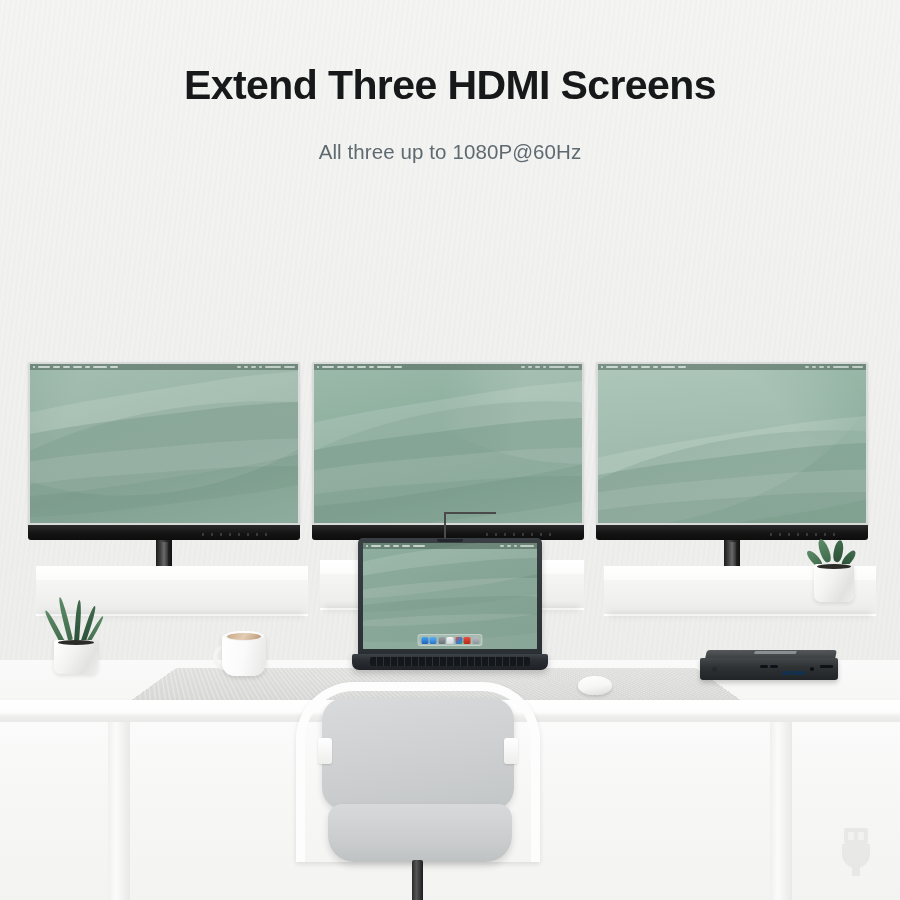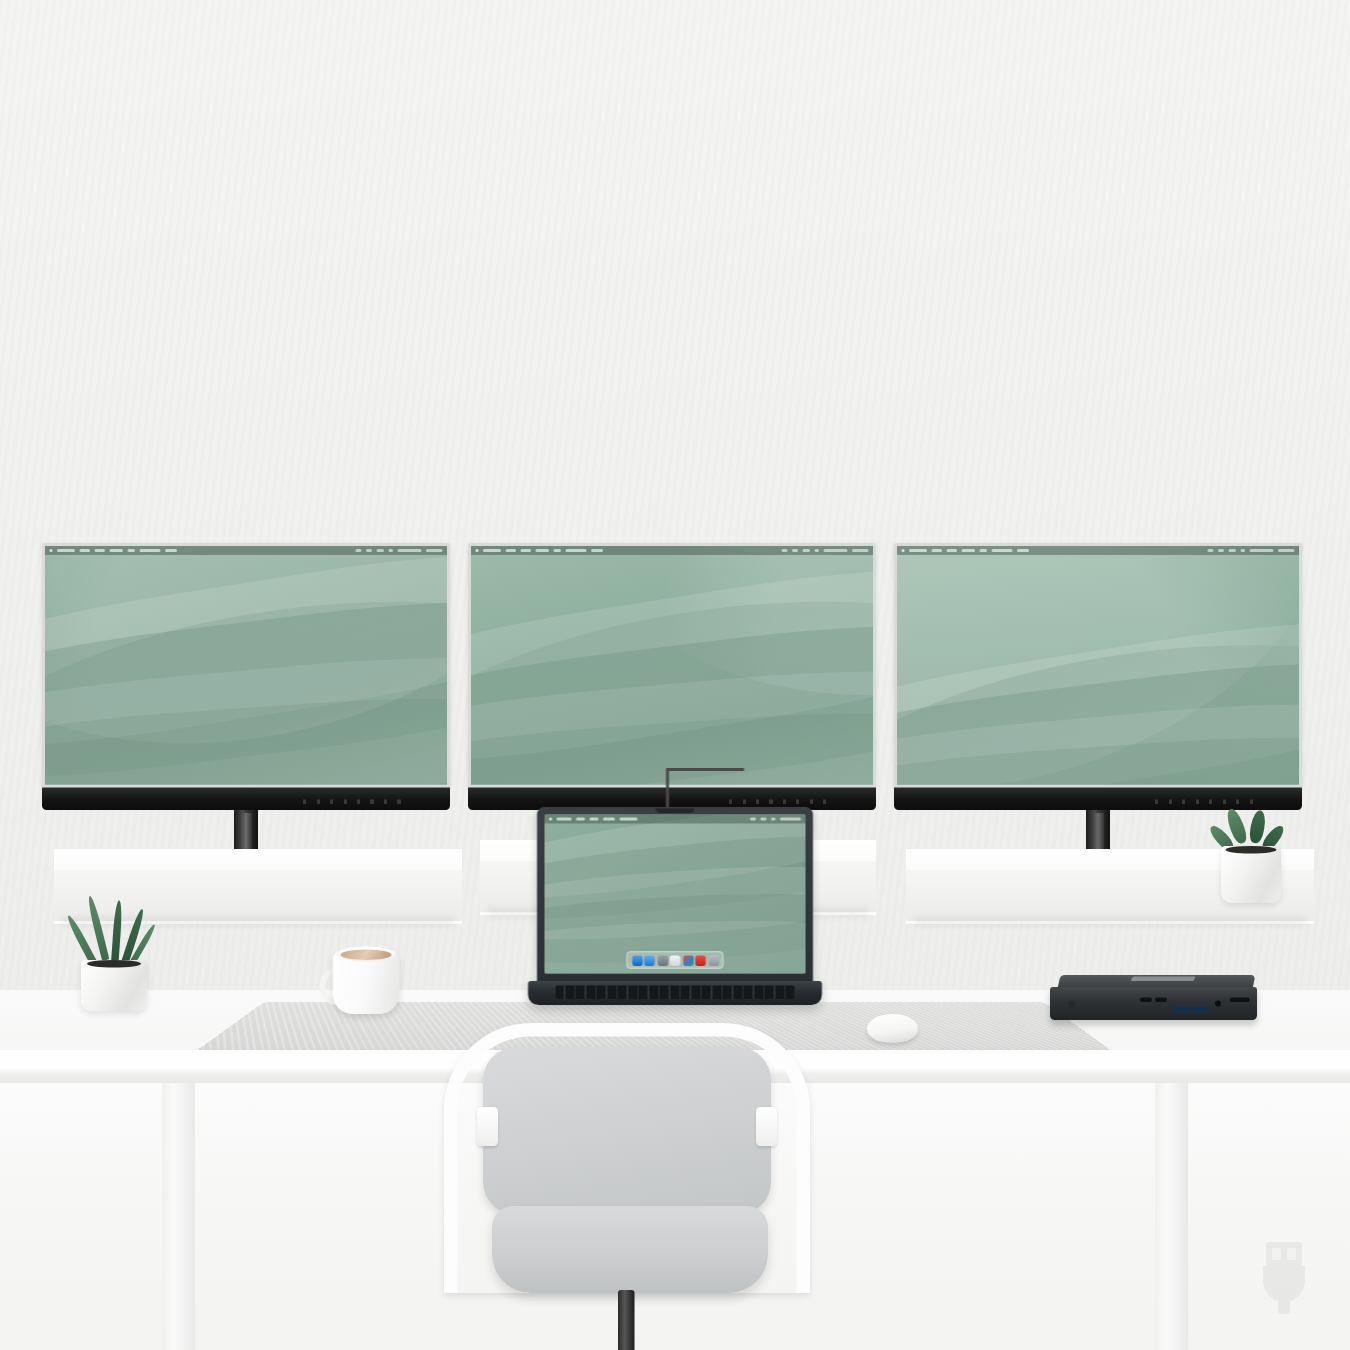--- a/index.html
+++ b/index.html
@@ -194,20 +194,22 @@
   
   .watermark{position:absolute;right:22px;bottom:22px;width:44px;height:52px;opacity:.5;}
 </style>
 </head>
 <body>
 
 <div id="scene">
 
   <div class="wall"></div>
 
+  <div class="headline">Extend Three HDMI Screens</div>
+  <div class="subhead">All three up to 1080P@60Hz</div>
 
   <div class="mon" style="left:28px;top:362px;width:272px;height:178px;">
     <div class="bezel" style="height:163px;">
       <div class="screen" style="height:159px;">
         <div class="wp">
           <div class="band b1"></div>
             <div class="band b2"></div>
           <div class="sw sw1"></div>
             <div class="sw sw2"></div>
           <div class="sw sw3"></div>

